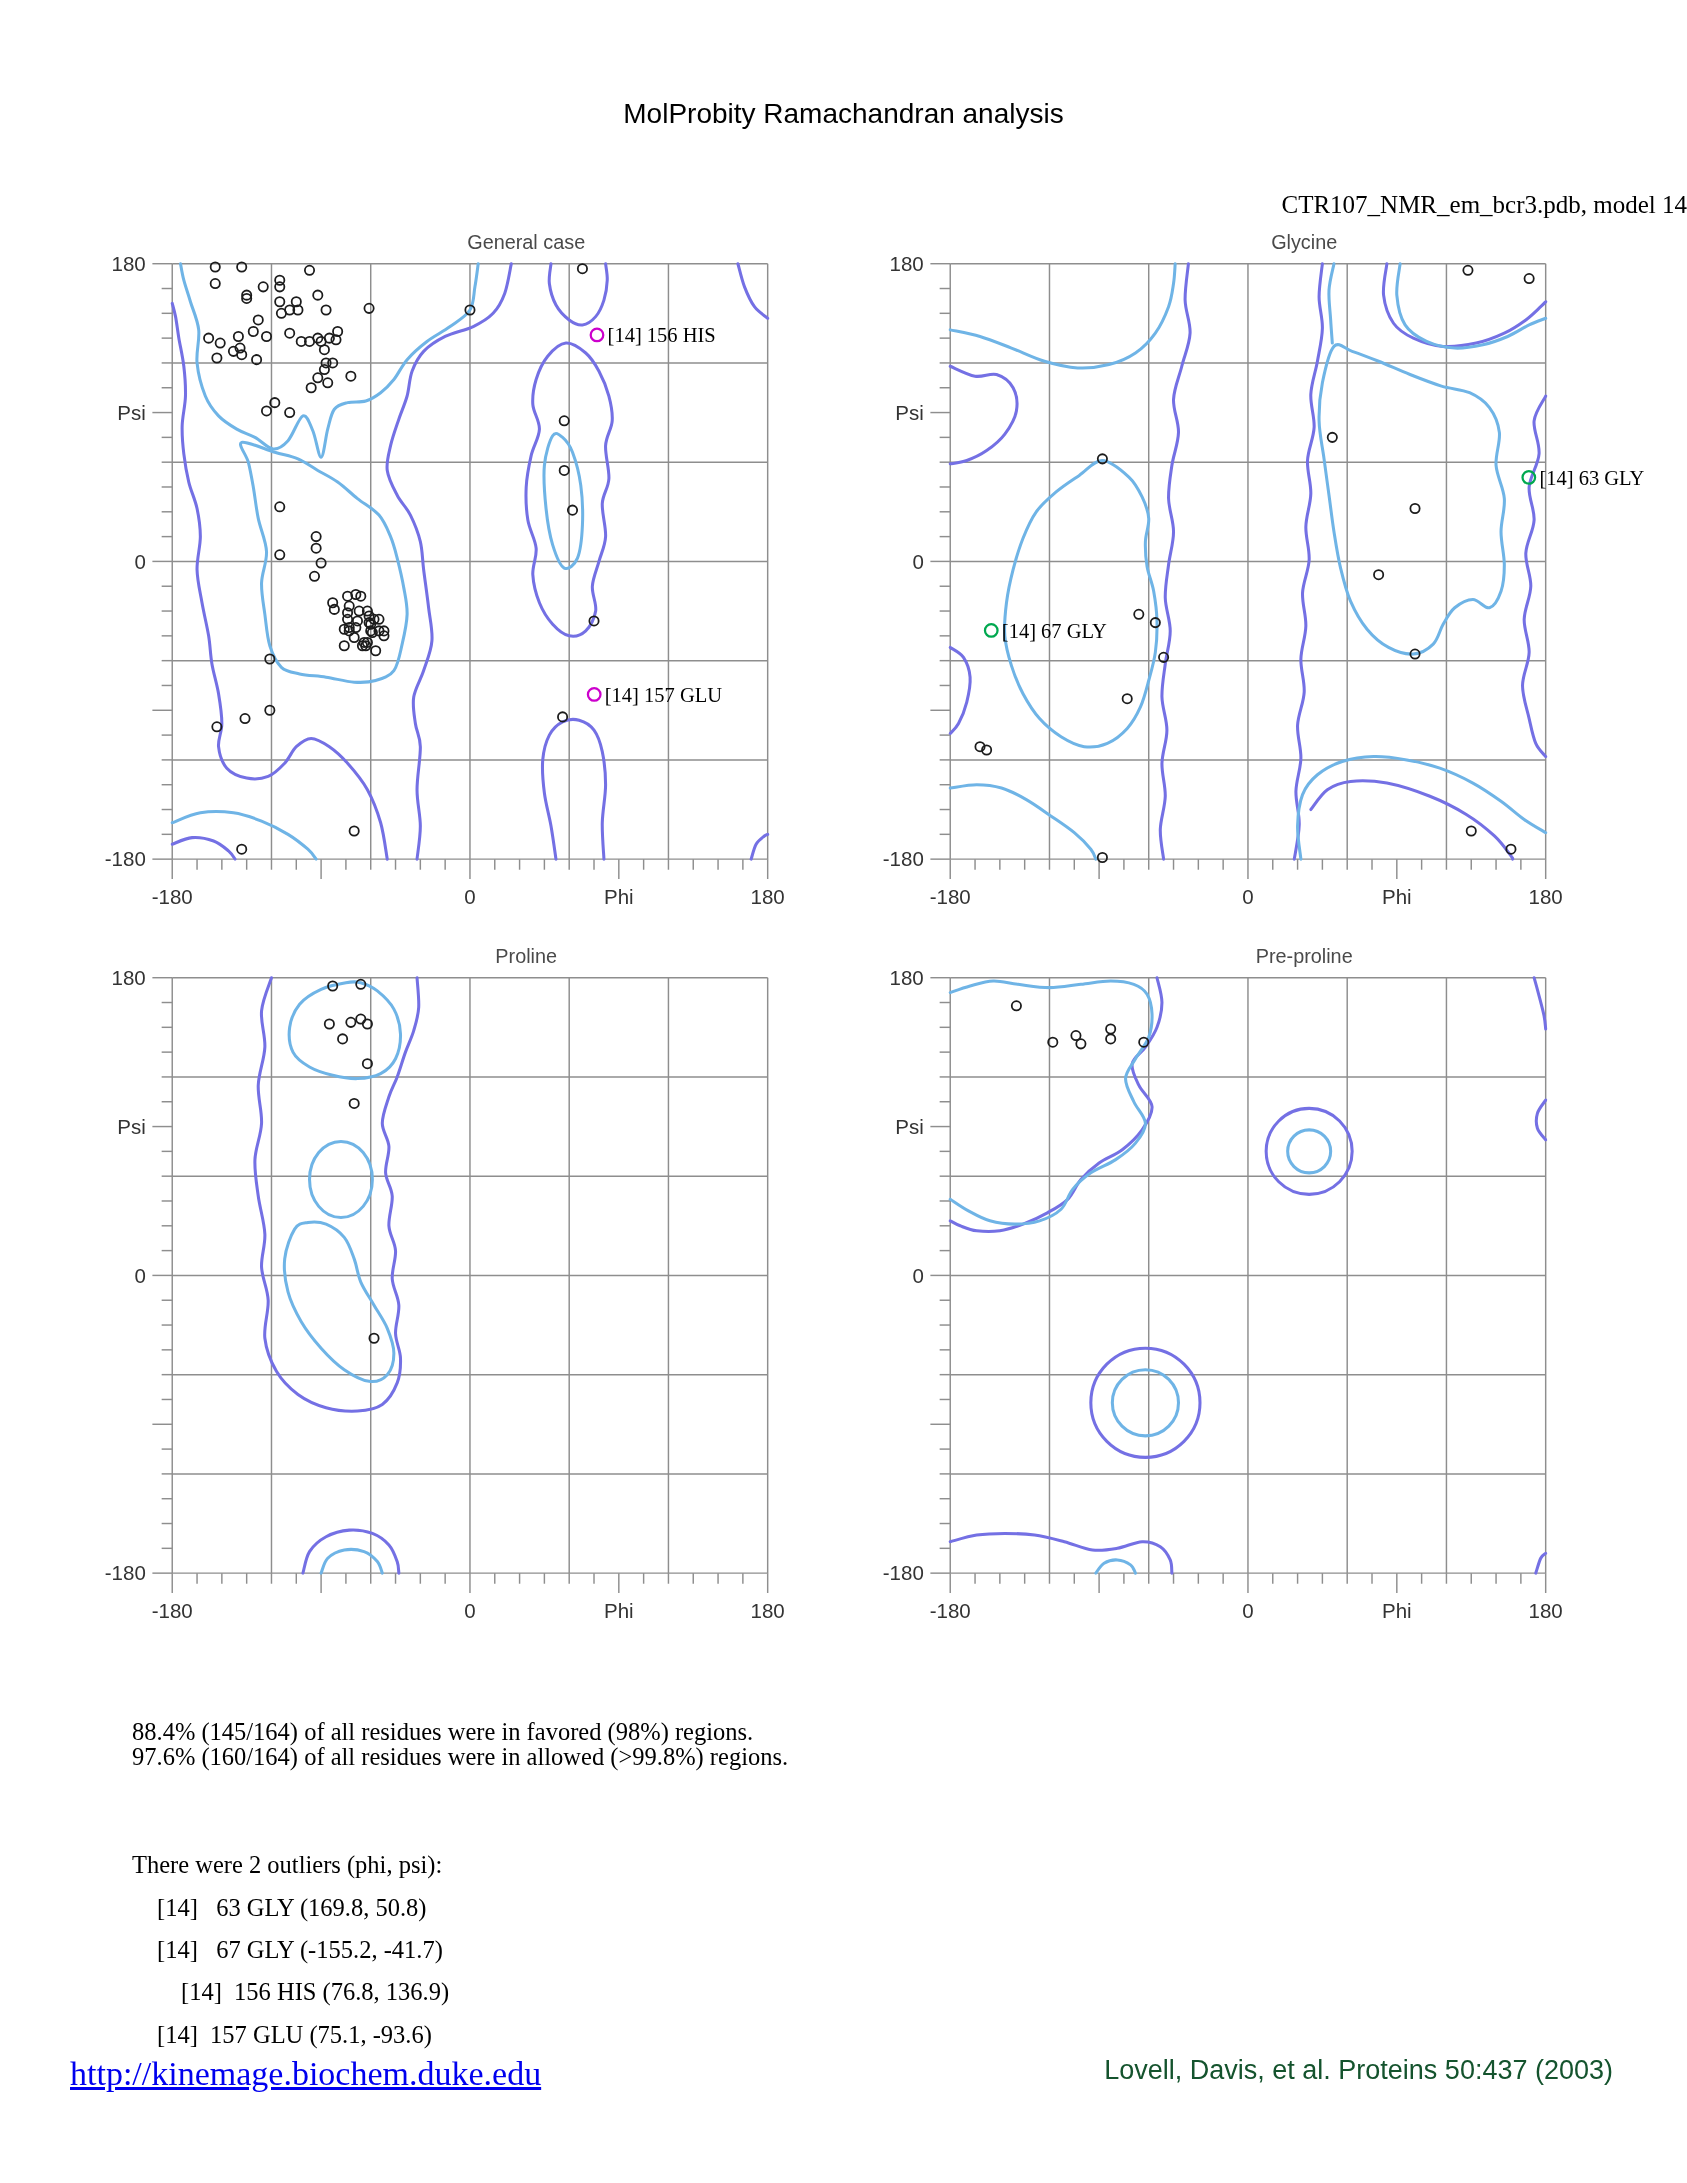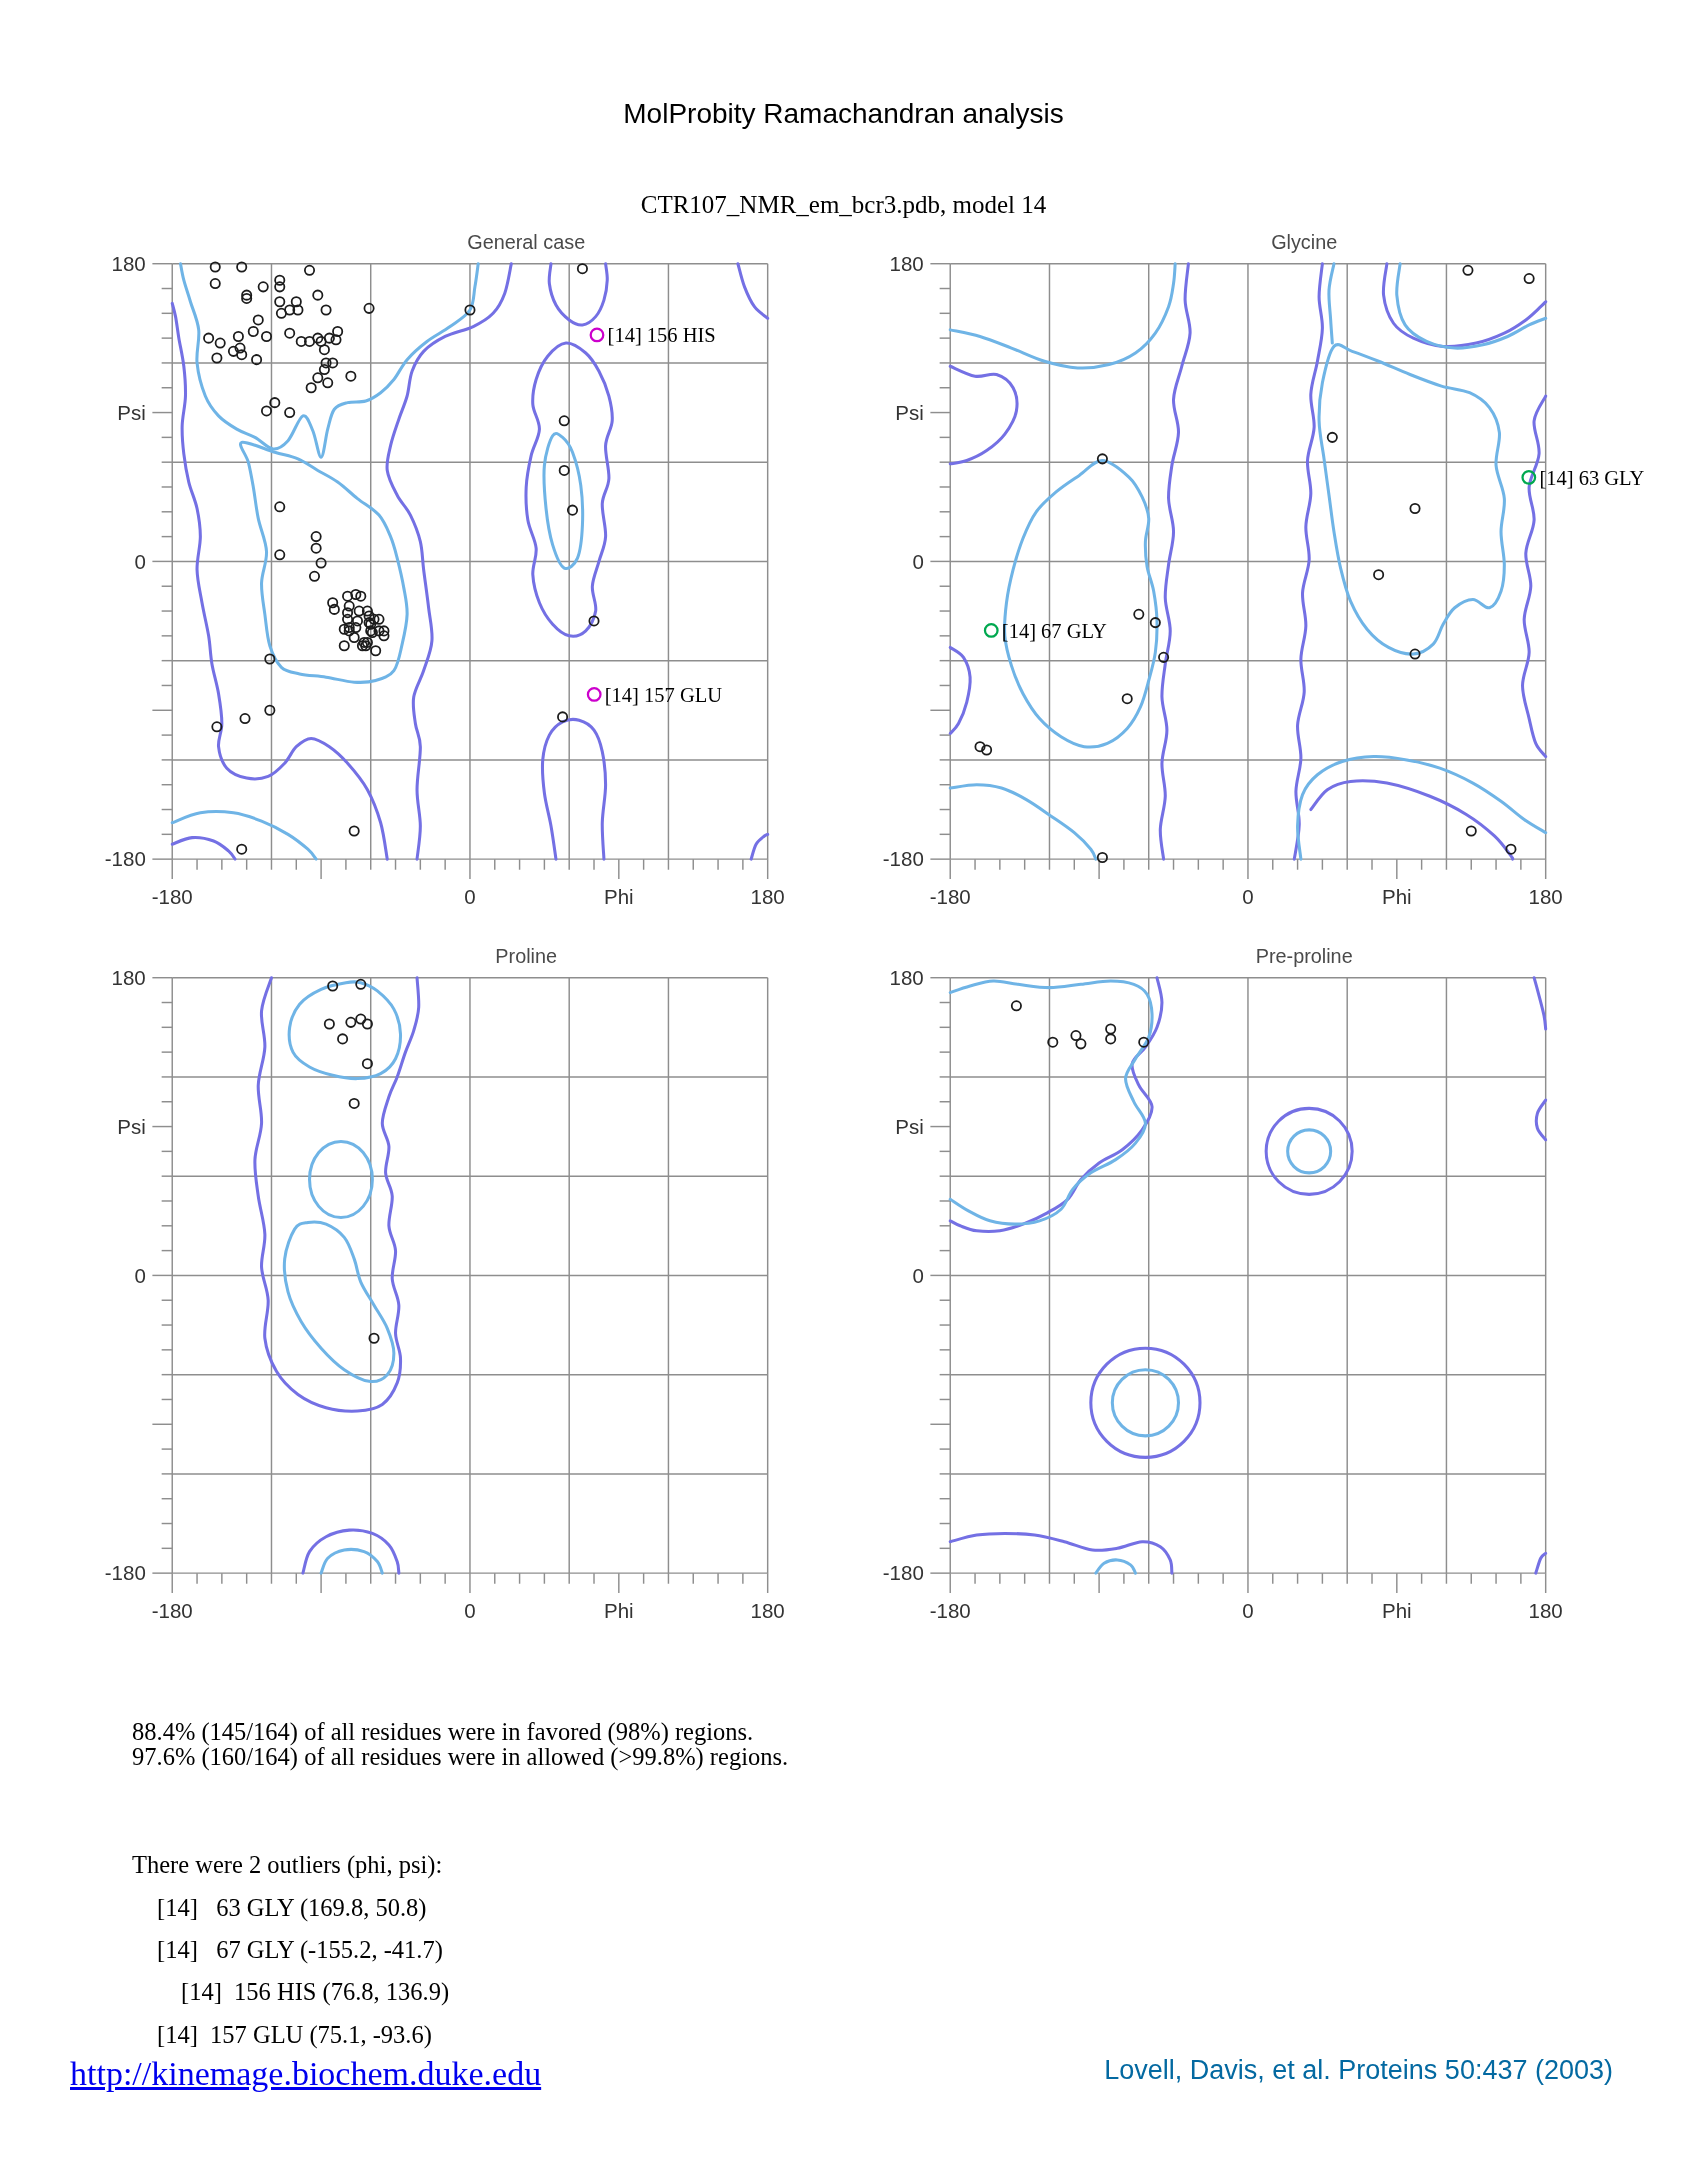--- a/index.html
+++ b/index.html
@@ -1,32 +1,32 @@
 <!DOCTYPE html>
 <html style="font-size:10.6px"><head>
 <meta charset="utf-8">
 <style>
   html,body{margin:0;padding:0;background:#fff;}
   body{width:1687px;height:2183px;position:relative;overflow:hidden;
        font-family:"Liberation Sans",sans-serif;}
   .page{position:absolute;left:0;top:0;width:1687px;height:2183px;background:#ffffff;}
   .main-title{position:absolute;left:0;top:98px;width:1687px;text-align:center;
       font-family:"Liberation Sans",sans-serif;font-size:28px;color:#000;}
-  .subtitle{position:absolute;left:0;top:191px;width:1687px;text-align:center;
+  .subtitle{position:absolute;left:0;top:191px;width:1687px;text-align:right;
       font-family:"Liberation Serif",serif;font-size:25px;color:#000;}
   .plot-svg{position:absolute;overflow:visible;}
   .stats{position:absolute;left:132px;top:1707px;
       font-family:"Liberation Serif",serif;font-size:24.5px;color:#000;}
   .stats .line{position:absolute;white-space:pre;left:0;}
   .stats .indent{left:25px;}
   .footer-link{position:absolute;left:70px;top:2055px;
       font-family:"Liberation Serif",serif;font-size:34px;color:#0000ee;
       text-decoration:underline;cursor:pointer;}
   .footer-cite{position:absolute;right:74px;top:2055px;
-      font-family:"Liberation Sans",sans-serif;font-size:27px;color:#0369a1;}
+      font-family:"Liberation Sans",sans-serif;font-size:27px;color:#14532d;}
   text{user-select:none;}
   .axis-label{font-family:"Liberation Sans",sans-serif;font-size:31px;fill:#333;}
   .plot-title{font-family:"Liberation Sans",sans-serif;font-size:30px;fill:#4a4a4a;}
   .outlier-label{font-family:"Liberation Serif",serif;font-size:31px;fill:#000;}
 </style>
 </head>
 <body>
 
 <div class="page">
   <div class="main-title">MolProbity Ramachandran analysis</div>

